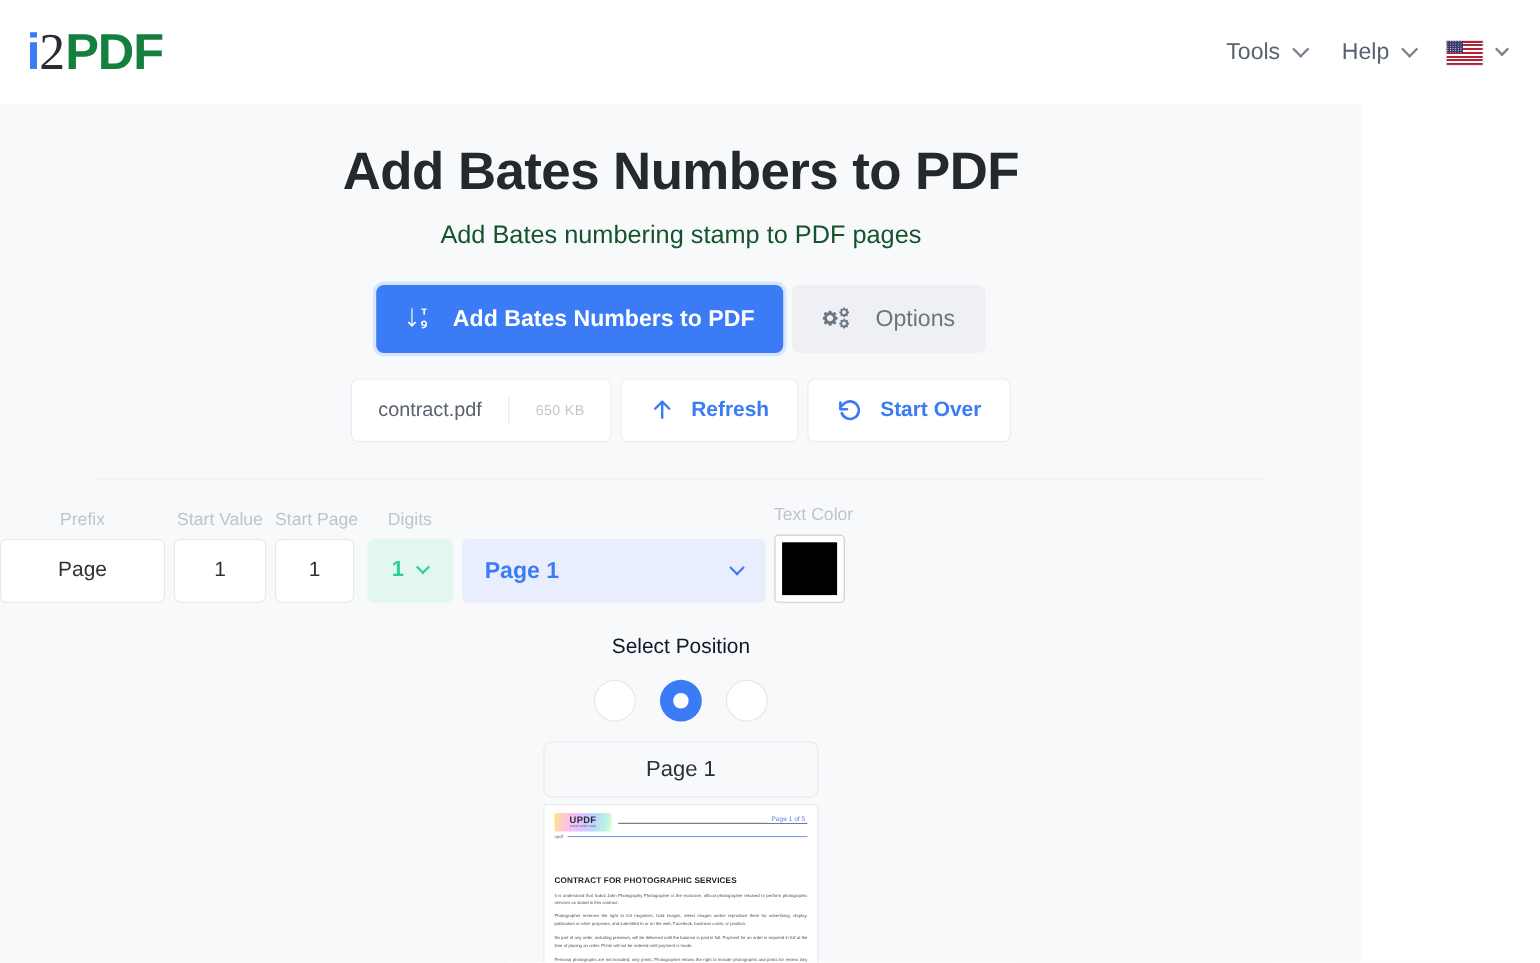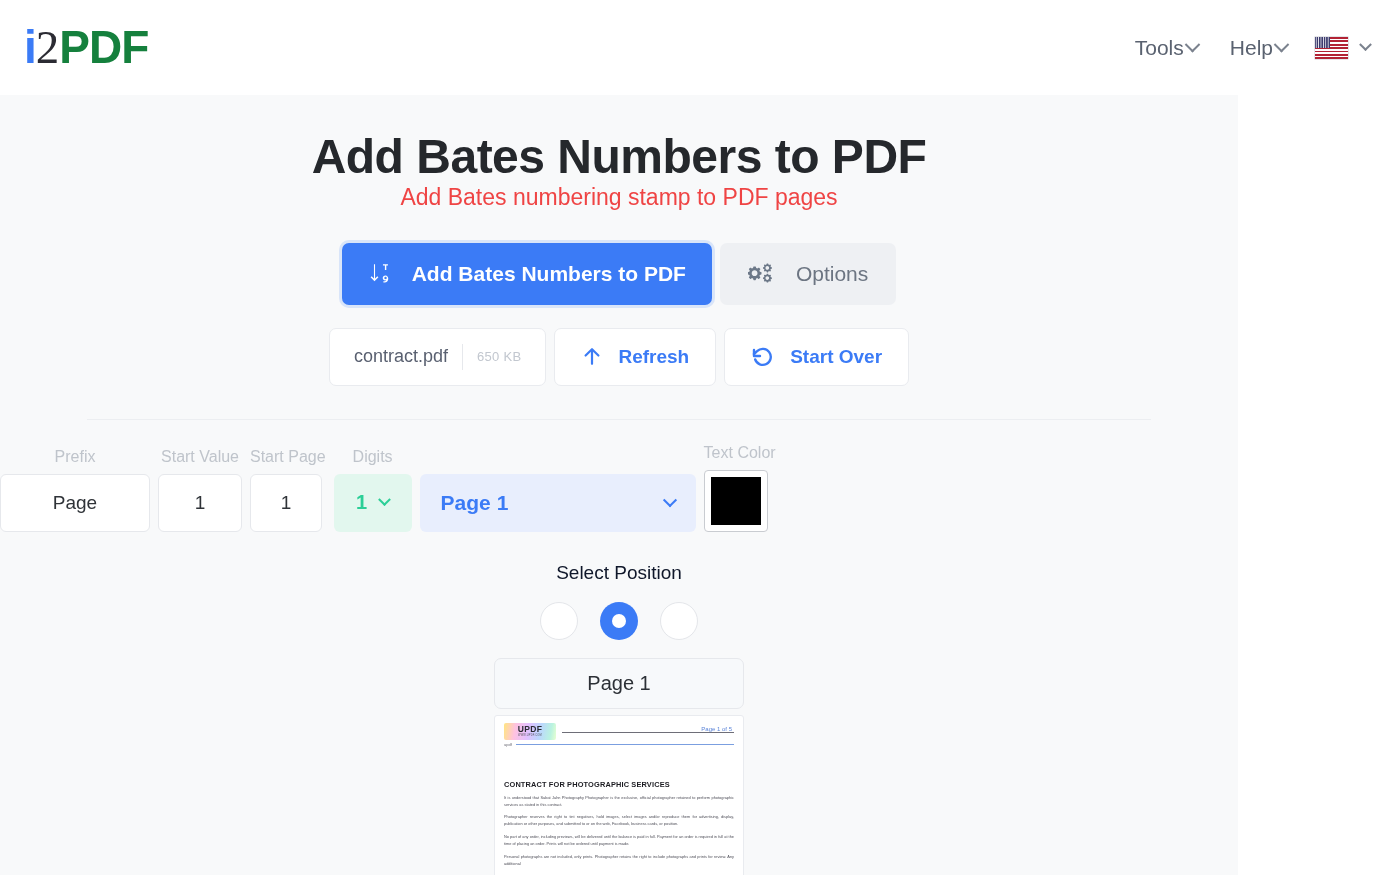--- a/index.html
+++ b/index.html
@@ -37,21 +37,21 @@
     font-weight: 400;
     font-size: 47px;
     margin: 0 1px 0 0;
   }
   .logo .lpdf { color: #15803d; }
 
   .nav { display: flex; align-items: center; gap: 0; }
   .nav-item {
     display: flex;
     align-items: center;
-    gap: 3px;
+    gap: 13px;
     padding: 8px 16px;
     color: #5a6270;
     font-size: 21px;
     cursor: pointer;
   }
   .chev {
     display: inline-block;
     width: 11px; height: 11px;
     border-right: 2.2px solid #7b828e;
     border-bottom: 2.2px solid #7b828e;
@@ -103,23 +103,23 @@
     text-align: center;
   }
   h1.title {
     font-size: 48px;
     font-weight: 700;
     color: #25282c;
     letter-spacing: -0.5px;
     line-height: 1.1;
   }
   .subtitle {
-    margin-top: 0;
+    margin-top: 16px;
     font-size: 23px;
-    color: #ef4444;
+    color: #14532d;
     font-weight: 400;
   }
 
   
   .actions {
     margin-top: 32px;
     display: flex;
     justify-content: center;
     align-items: stretch;
     gap: 8px;
@@ -165,21 +165,21 @@
     align-items: stretch;
     gap: 8px;
   }
   .chip {
     background: #ffffff;
     border: 1px solid #e9ebef;
     border-radius: 7px;
     height: 58px;
     display: flex;
     align-items: center;
-    gap: 14px;
+    gap: 24px;
     padding: 0 24px;
     font-size: 18px;
     color: #596070;
     cursor: pointer;
   }
   .chip .divider-v {
     width: 1px; height: 26px; background: #e6e8ec;
   }
   .chip .size { font-size: 13px; color: #c2c7cf; letter-spacing: .3px; }
   .chip-btn {

